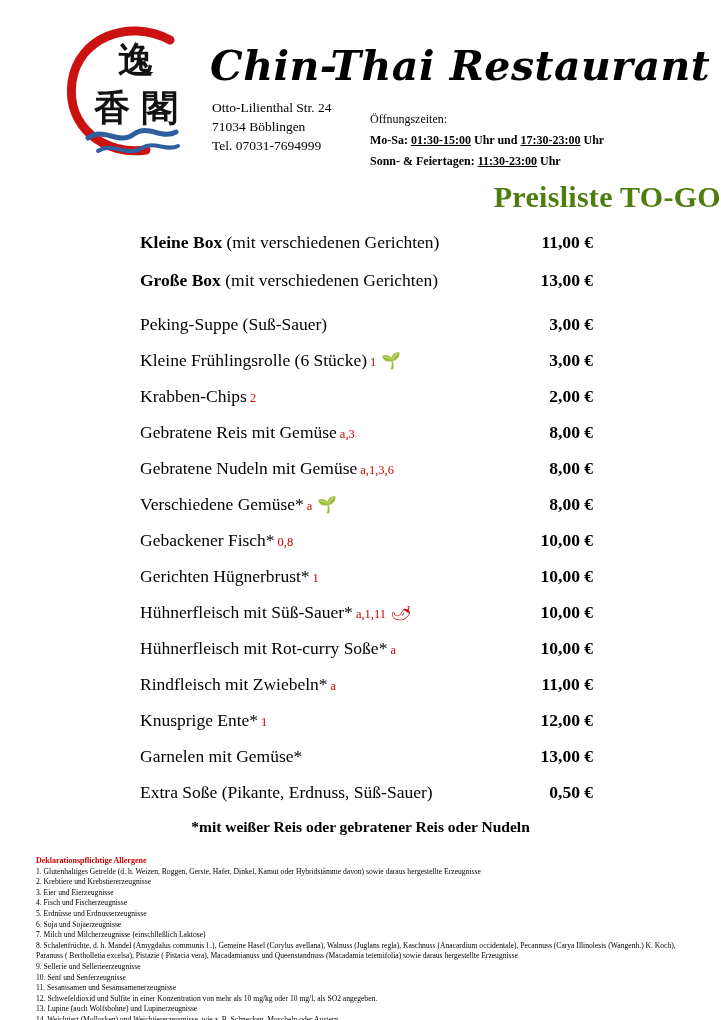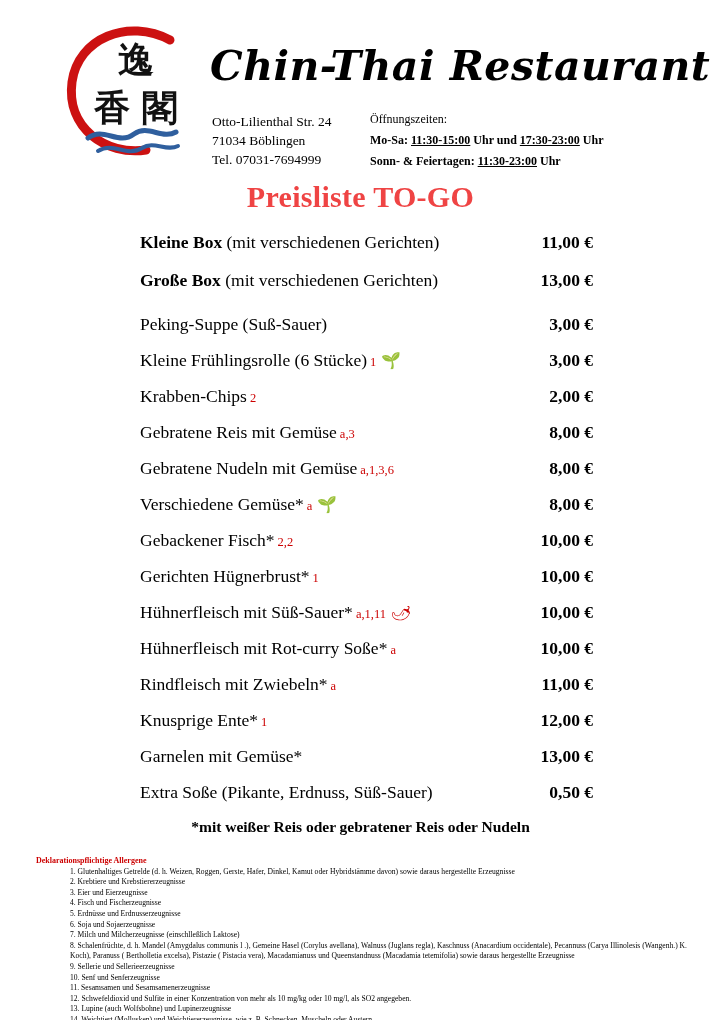--- a/index.html
+++ b/index.html
@@ -45,43 +45,43 @@
     font-style: italic;
     font-weight: bold;
     font-size: 41px;
     letter-spacing: 0.5px;
     white-space: nowrap;
   }
 
   .address {
     position: absolute;
     left: 212px;
-    top: 112px;
+    top: 98px;
     font-size: 13.5px;
     line-height: 19px;
   }
   .address div { white-space: nowrap; }
 
   .hours {
     position: absolute;
     left: 370px;
     top: 109px;
     font-size: 12px;
     line-height: 21px;
   }
   .hours .hours-label { font-weight: normal; }
   .hours .hours-line { font-weight: bold; white-space: nowrap; }
   .hours u { text-decoration: underline; }
 
   
   .price-title {
-    text-align: center;
+    text-align: right;
     font-weight: bold;
     font-size: 30px;
-    color: #ef4444;
+    color: #4d7c0f;
     margin-top: 10px;
     letter-spacing: 0.3px;
   }
 
   
   .menu {
     margin-top: 18px;
     padding-left: 140px;
     padding-right: 128px;
   }
@@ -144,21 +144,20 @@
     line-height: 10.6px;
   }
   .allergens-title {
     color: #cc0000;
     font-weight: bold;
     font-size: 8px;
     margin-bottom: 0;
   }
   .allergens div.entry {
     color: #000000;
-    margin-left: 34px;
   }
 </style>
 </head>
 <body>
 
 <div class="page">
 
   <div class="header">
 
     <div class="logo">
@@ -178,21 +177,21 @@
     <div class="restaurant-title">Chin-Thai  Restaurant</div>
 
     <div class="address">
       <div>Otto-Lilienthal Str. 24</div>
       <div>71034 Böblingen</div>
       <div>Tel. 07031-7694999</div>
     </div>
 
     <div class="hours">
       <div class="hours-label">Öffnungszeiten:</div>
-      <div class="hours-line"><span>Mo-Sa: </span><u>11:30-15:00</u><span> Uhr und </span><u>17:30-23:00</u><span> Uhr</span></div>
+      <div class="hours-line"><span>Mo-Sa: </span><u>01:30-15:00</u><span> Uhr und </span><u>17:30-23:00</u><span> Uhr</span></div>
       <div class="hours-line"><span>Sonn- &amp; Feiertagen: </span><u>11:30-23:00</u><span> Uhr</span></div>
     </div>
   </div>
 
   <div class="price-title">Preisliste TO-GO</div>
 
   <div class="menu">
 
     <div class="menu-row box-row">
       <span class="item-name"><span class="bold">Kleine Box </span><span>(mit verschiedenen Gerichten)</span></span>
@@ -228,21 +227,21 @@
       <span class="item-name"><span>Gebratene Nudeln mit Gemüse</span><span class="allergen">a,1,3,6</span></span>
       <span class="price">8,00 €</span>
     </div>
 
     <div class="menu-row">
       <span class="item-name"><span>Verschiedene Gemüse*</span><span class="allergen">a</span><span class="veg-icon">🌱</span></span>
       <span class="price">8,00 €</span>
     </div>
 
     <div class="menu-row">
-      <span class="item-name"><span>Gebackener Fisch*</span><span class="allergen">2,2</span></span>
+      <span class="item-name"><span>Gebackener Fisch*</span><span class="allergen">0,8</span></span>
       <span class="price">10,00 €</span>
     </div>
 
     <div class="menu-row">
       <span class="item-name"><span>Gerichten Hügnerbrust*</span><span class="allergen">1</span></span>
       <span class="price">10,00 €</span>
     </div>
 
     <div class="menu-row">
       <span class="item-name"><span>Hühnerfleisch mit Süß-Sauer*</span><span class="allergen">a,1,11</span><span class="chili-icon">🌶</span></span>

